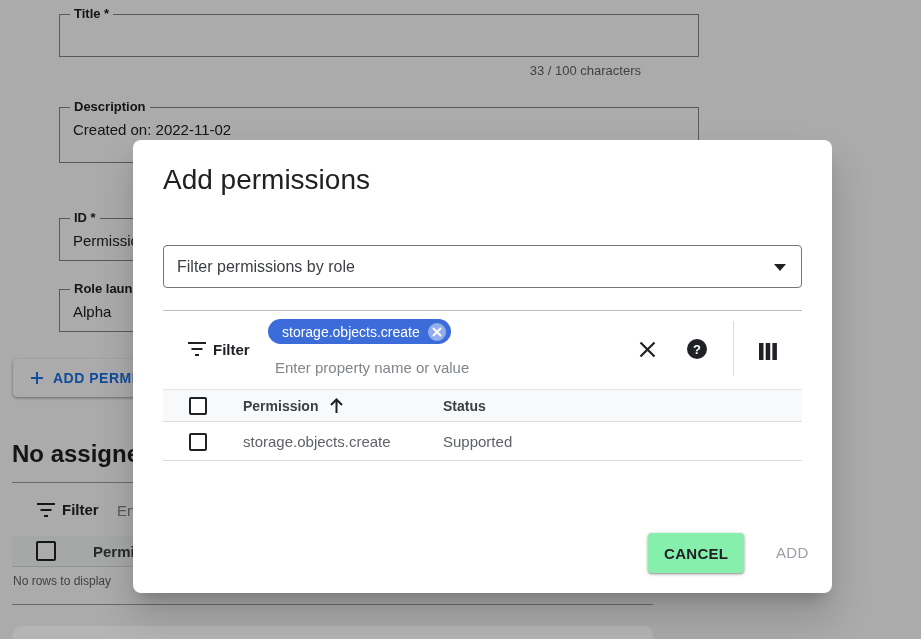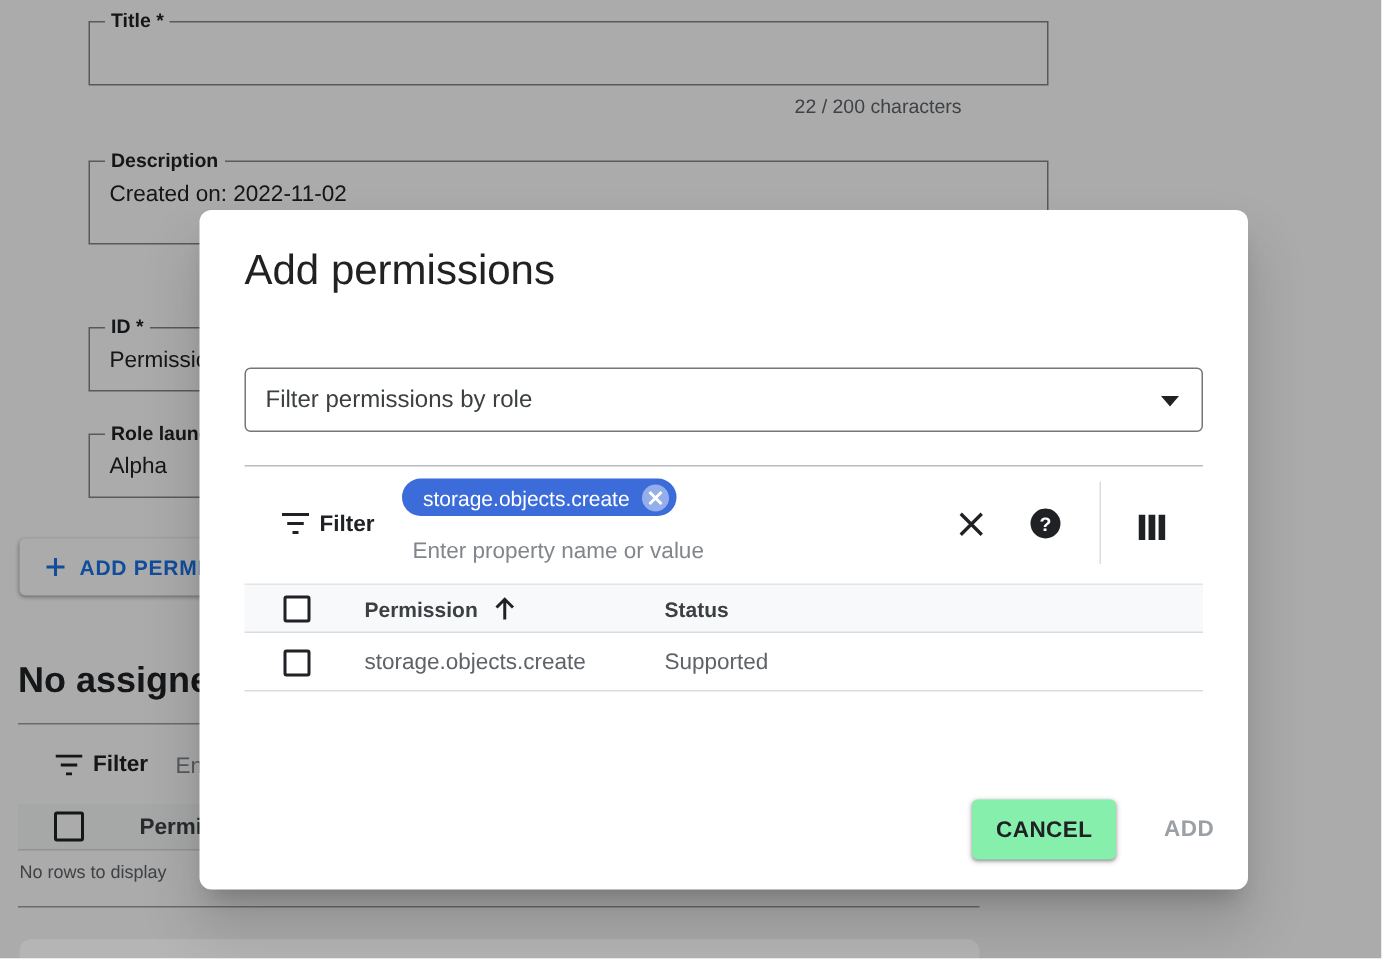--- a/index.html
+++ b/index.html
@@ -99,34 +99,34 @@
   .m-row .cb { position:absolute; left:26px; top:10px; }
   .m-row .cell { position:absolute; top:0; line-height:37px; font-size:15px; color:#5f6368; white-space:nowrap; }
   .m-row .cell-perm { left:80px; }
   .m-row .cell-status { left:280px; }
 
   .m-cancel { position:absolute; left:515px; top:393px; min-width:94px; height:40px; background:#86efac;
               border:none; border-radius:4px; font-family:inherit; font-size:15px; font-weight:bold;
               letter-spacing:.3px; color:#202124; padding:0 16px;
               box-shadow:0 1px 2px rgba(0,0,0,.3), 0 1px 3px 1px rgba(0,0,0,.15); }
   .m-add { position:absolute; left:633px; top:393px; height:40px; line-height:40px; background:none;
-           border:none; font-family:inherit; font-size:15px; font-weight:bold; letter-spacing:.3px;
+           border:none; font-family:inherit; font-size:15px; font-weight:normal; letter-spacing:.3px;
            color:#9aa0a6; padding:0 10px; }
 </style>
 </head>
 <body>
 
 <div class="app">
 
   <div class="backdrop">
 
     <div class="ofield f-title">
       <span class="flabel">Title *</span>
     </div>
-    <div class="f-counter">22 / 200 characters</div>
+    <div class="f-counter">33 / 100 characters</div>
 
     <div class="ofield f-desc">
       <span class="flabel">Description</span>
       <span class="fvalue">Created on: 2022-11-02</span>
     </div>
 
     <div class="ofield f-id">
       <span class="flabel">ID *</span>
       <span class="fvalue vcenter">Permission</span>
     </div>

